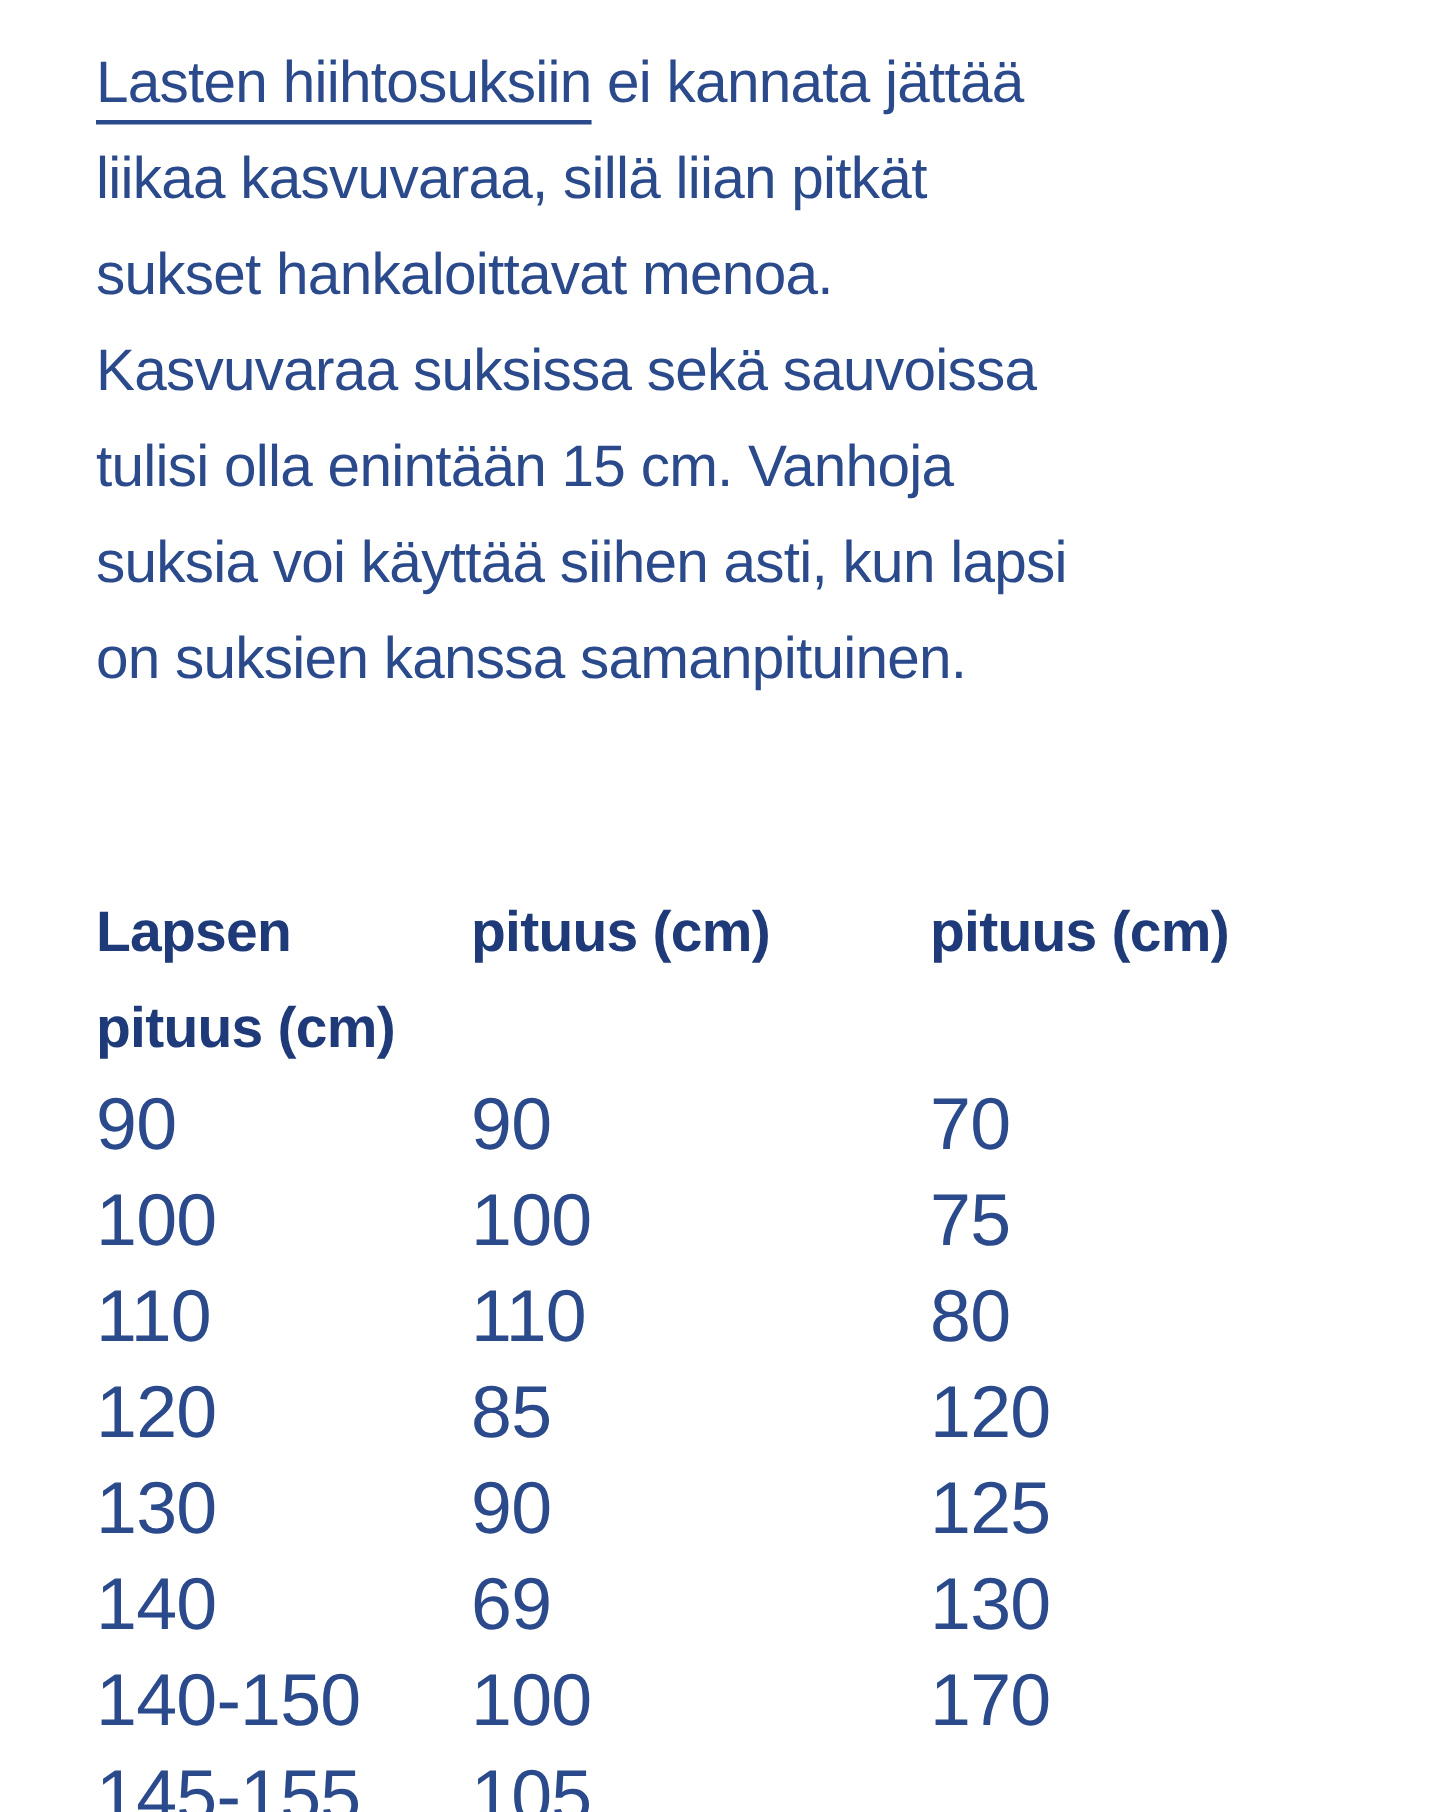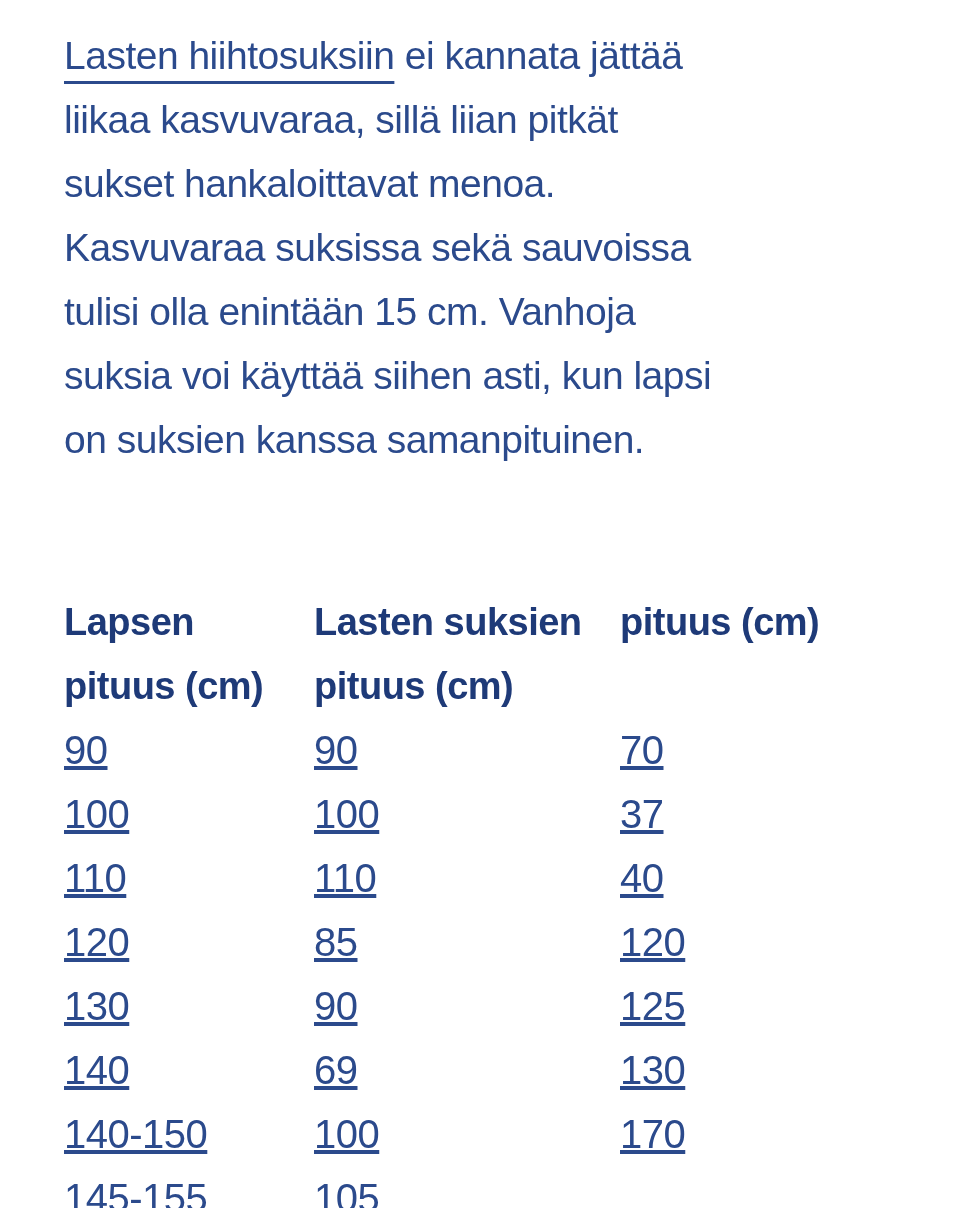--- a/index.html
+++ b/index.html
@@ -44,60 +44,58 @@
   }
   .col-header {
     font-weight: bold;
     font-size: 38px;
     line-height: 64px;
     letter-spacing: -0.5px;
     color: var(--heading-color);
   }
   .col-header .hline { white-space: nowrap; }
   .cell {
-    font-size: 40px;
+    font-size: 49px;
     line-height: 64px;
     letter-spacing: -0.5px;
     color: var(--text-color);
     white-space: nowrap;
-    text-decoration: underline;
   }
 </style>
 </head>
 <body>
 
 <div class="page">
 
   <p class="intro"><a>Lasten hiihtosuksiin</a><span> ei kannata jättää liikaa kasvuvaraa, sillä liian pitkät sukset hankaloittavat menoa. Kasvuvaraa suksissa sekä sauvoissa tulisi olla enintään 15 cm. Vanhoja suksia voi käyttää siihen asti, kun lapsi on suksien kanssa samanpituinen.</span></p>
 
   <div class="size-table">
 
     <div class="col-header">
       <div class="hline">Lapsen</div>
       <div class="hline">pituus (cm)</div>
     </div>
     <div class="col-header">
-      <div class="hline">Lasten suksien</div>
       <div class="hline">pituus (cm)</div>
     </div>
     <div class="col-header">
       <div class="hline">pituus (cm)</div>
     </div>
 
     <div class="cell">90</div>
     <div class="cell">90</div>
     <div class="cell">70</div>
 
     <div class="cell">100</div>
     <div class="cell">100</div>
-    <div class="cell">37</div>
+    <div class="cell">75</div>
 
     <div class="cell">110</div>
     <div class="cell">110</div>
-    <div class="cell">40</div>
+    <div class="cell">80</div>
 
     <div class="cell">120</div>
     <div class="cell">85</div>
 
     <div class="cell">120</div>
     <div class="cell">130</div>
     <div class="cell">90</div>
 
     <div class="cell">125</div>
     <div class="cell">140</div>

